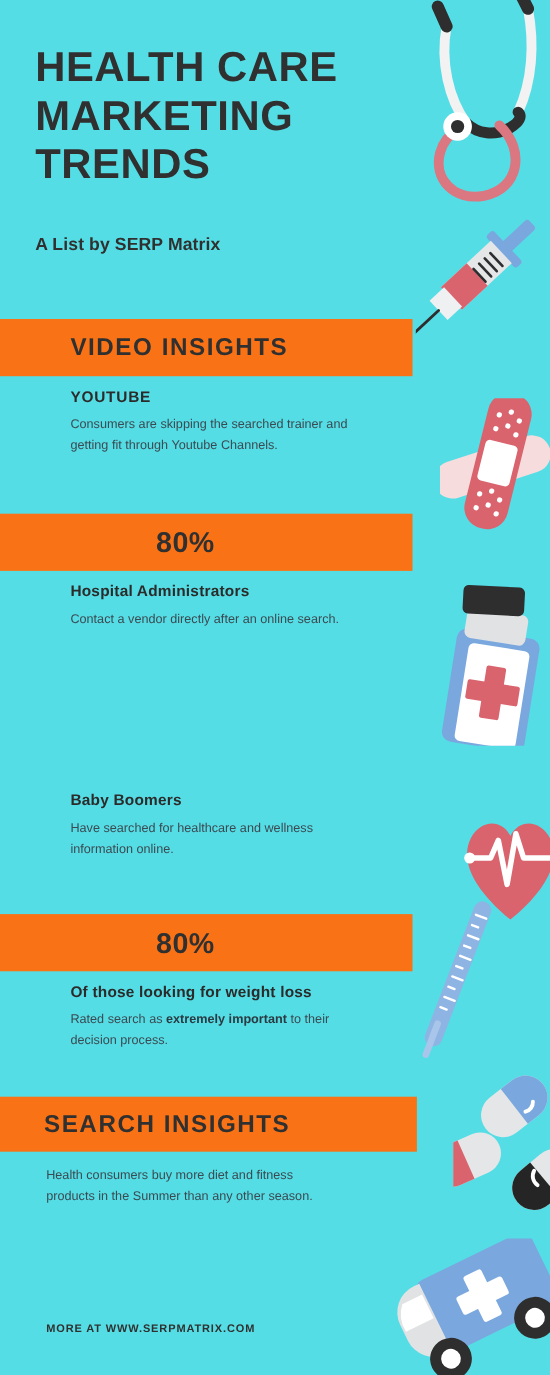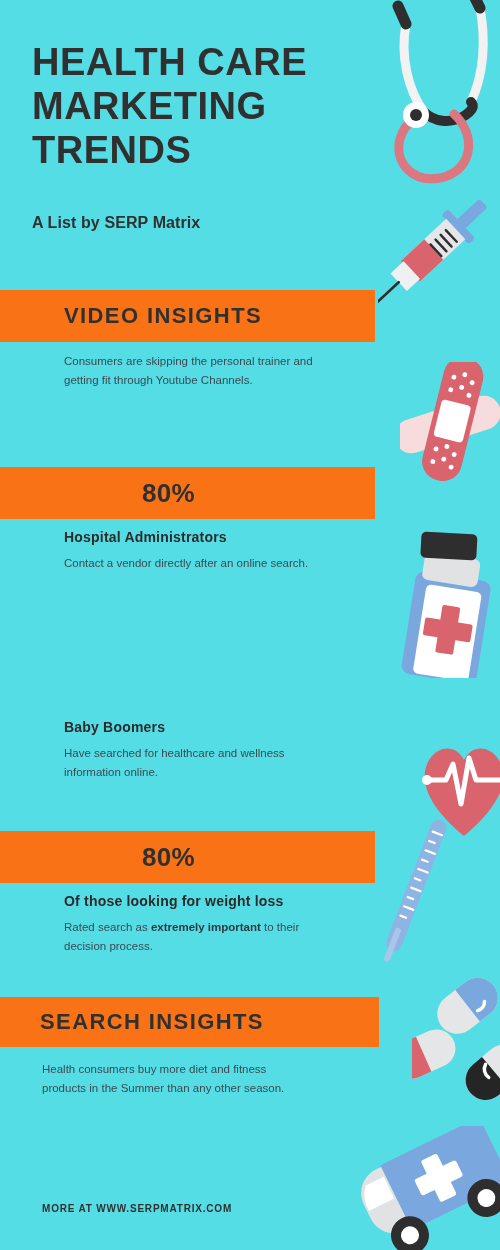--- a/index.html
+++ b/index.html
@@ -284,22 +284,23 @@
         <span>MARKETING</span><br>
         <span>TRENDS</span>
       </h1>
       <p class="subtitle">A List by SERP Matrix</p>
     </div>
 
     <div class="band" style="top:290px; height:52px; width:375px; padding-left:64px;">
       <span class="band-title">VIDEO INSIGHTS</span>
     </div>
     <div class="section-body" style="top:352px;">
+      <div class="section-heading caps">YOUTUBE</div>
       <p class="section-text">
-        <span>Consumers are skipping the personal trainer and getting fit through Youtube Channels.</span>
+        <span>Consumers are skipping the searched trainer and getting fit through Youtube Channels.</span>
       </p>
     </div>
 
     <div class="band" style="top:467px; height:52px; width:375px;">
       <span class="band-stat">80%</span>
     </div>
     <div class="section-body" style="top:529px;">
       <div class="section-heading">Hospital Administrators</div>
       <p class="section-text">
         <span>Contact a vendor directly after an online search.</span>

